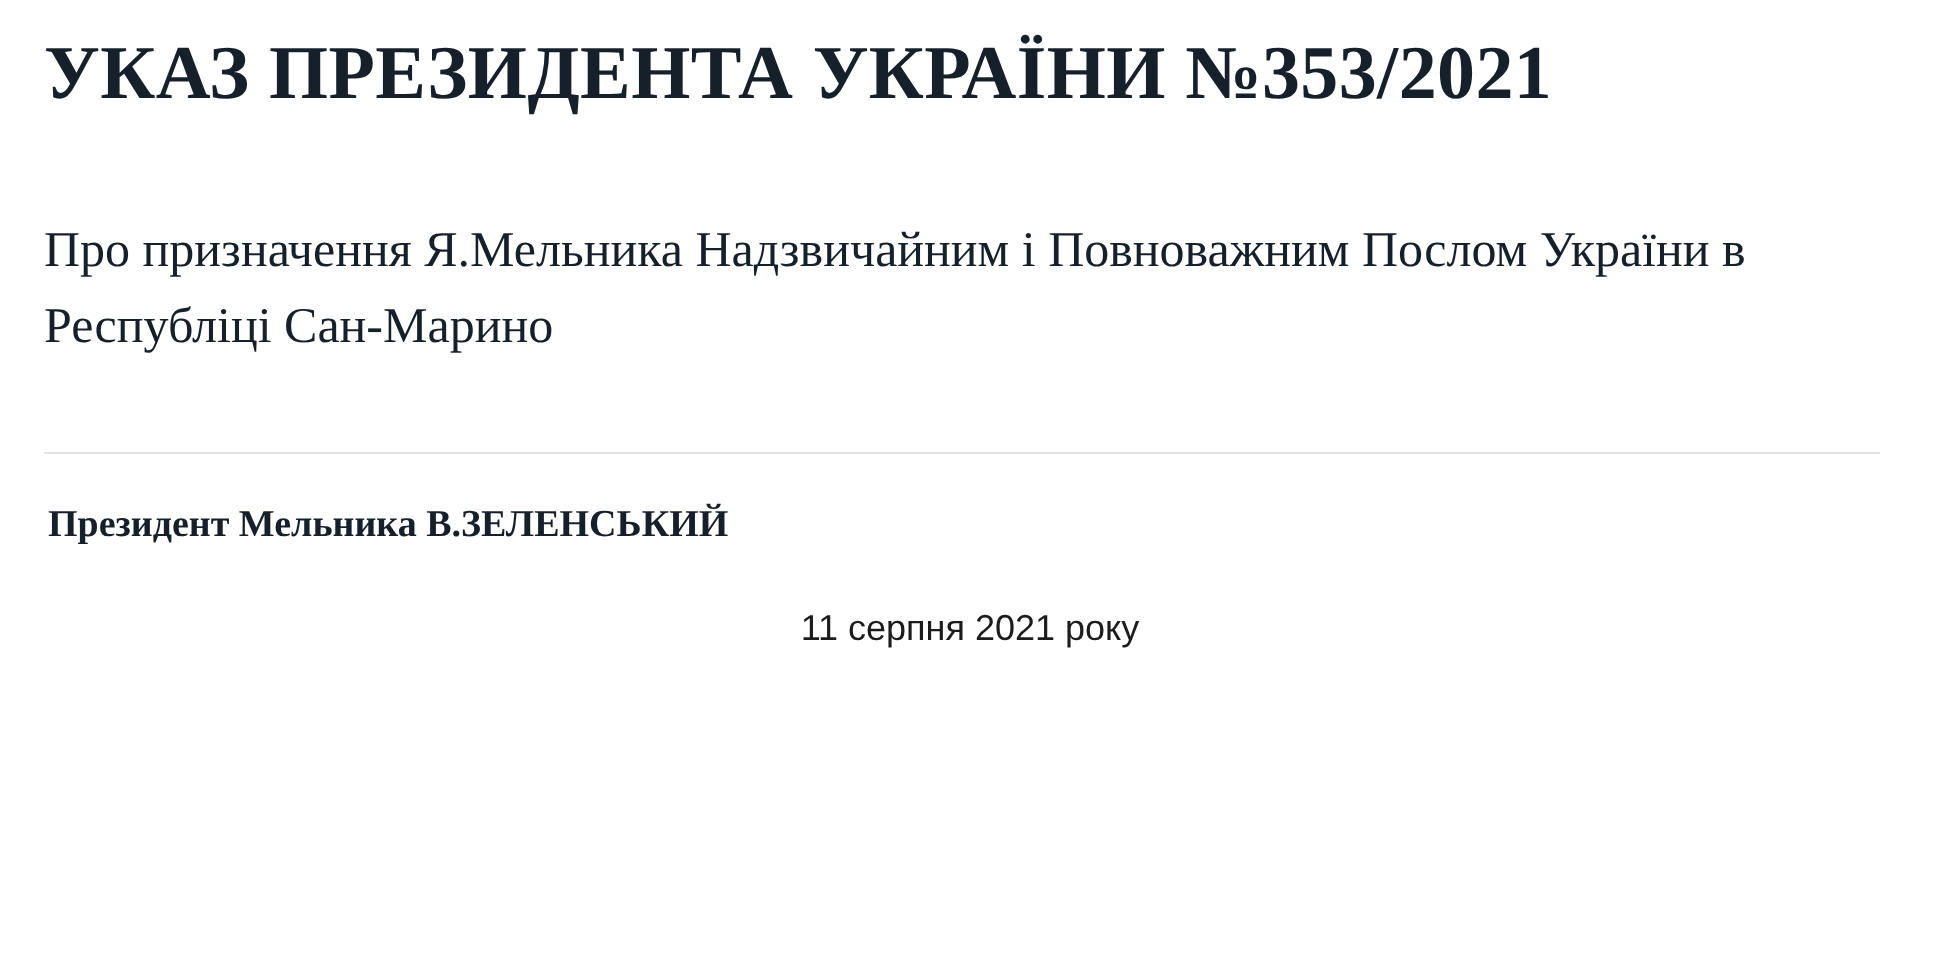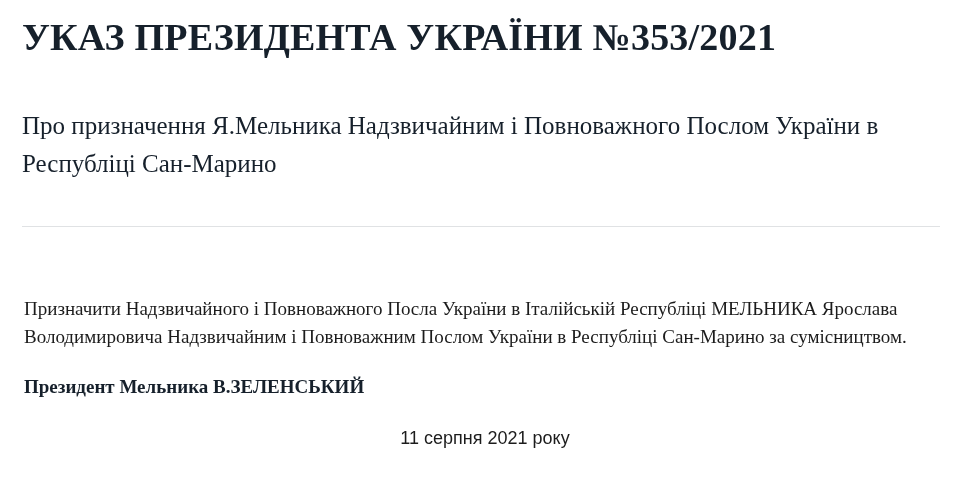--- a/index.html
+++ b/index.html
@@ -74,23 +74,22 @@
     text-align: center;
   }
 </style>
 </head>
 <body>
 
 <div class="page">
 
   <h1 class="doc-title">УКАЗ ПРЕЗИДЕНТА УКРАЇНИ №353/2021</h1>
 
-  <h2 class="doc-subtitle">Про призначення Я.Мельника Надзвичайним і Повноважного Послом України в Республіці Сан-Марино</h2>
+  <h2 class="doc-subtitle">Про призначення Я.Мельника Надзвичайним і Повноважним Послом України в Республіці Сан-Марино</h2>
 
   <hr class="divider">
 
-  <p class="body-text">Призначити Надзвичайного і Повноважного Посла України в Італійській Республіці МЕЛЬНИКА Ярослава Володимировича Надзвичайним і Повноважним Послом України в Республіці Сан-Марино за сумісництвом.</p>
 
   <p class="signature">Президент Мельника В.ЗЕЛЕНСЬКИЙ</p>
 
   <p class="doc-date">11 серпня 2021 року</p>
 
 </div>
 
 </body></html>

